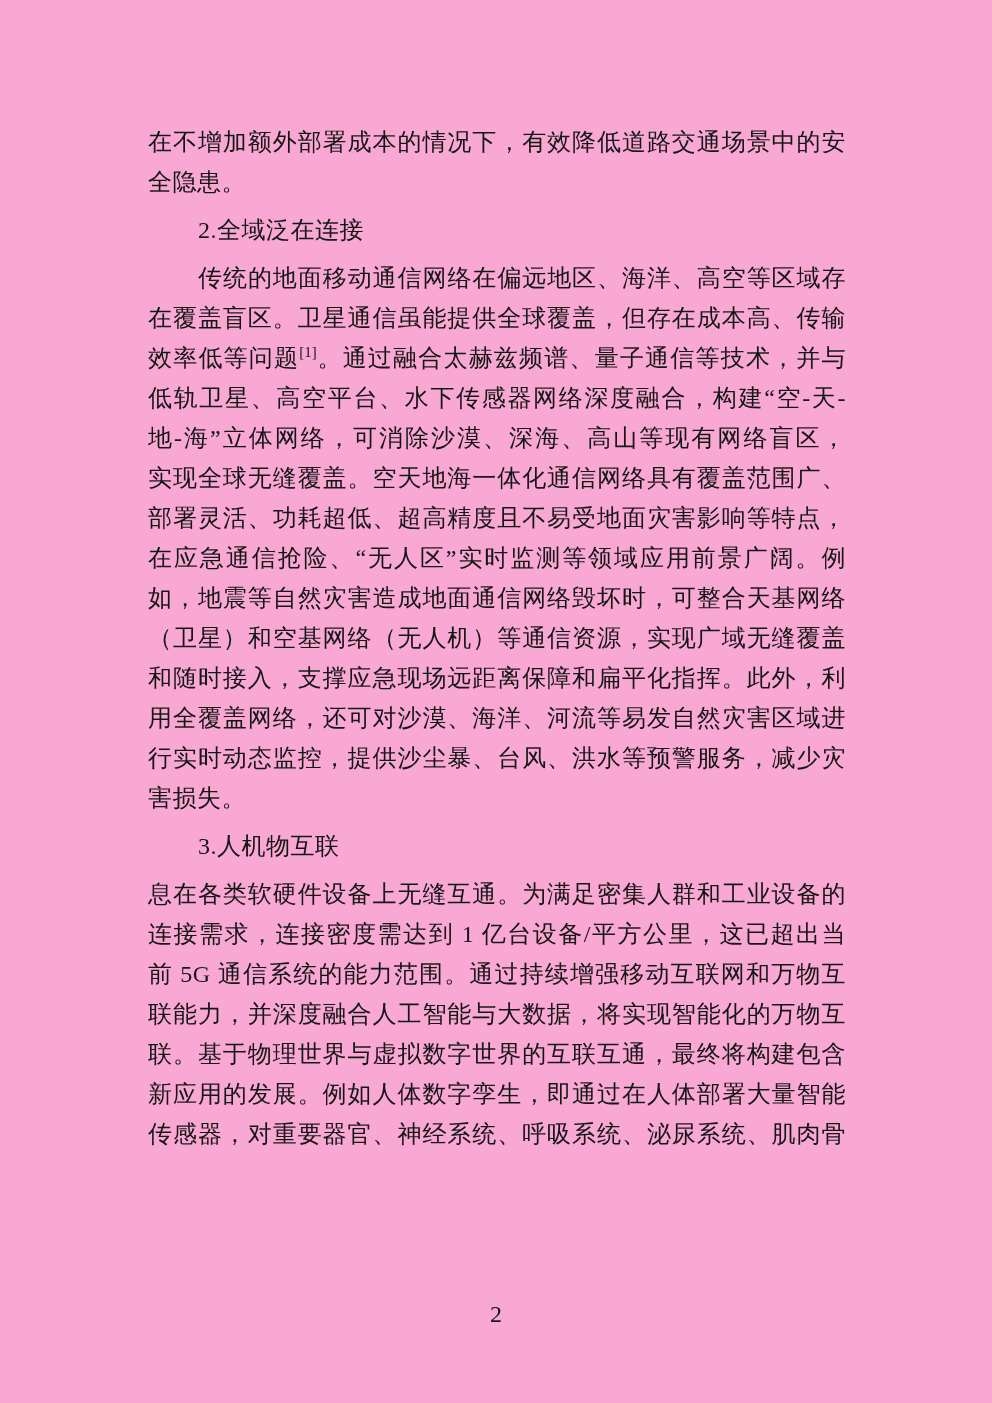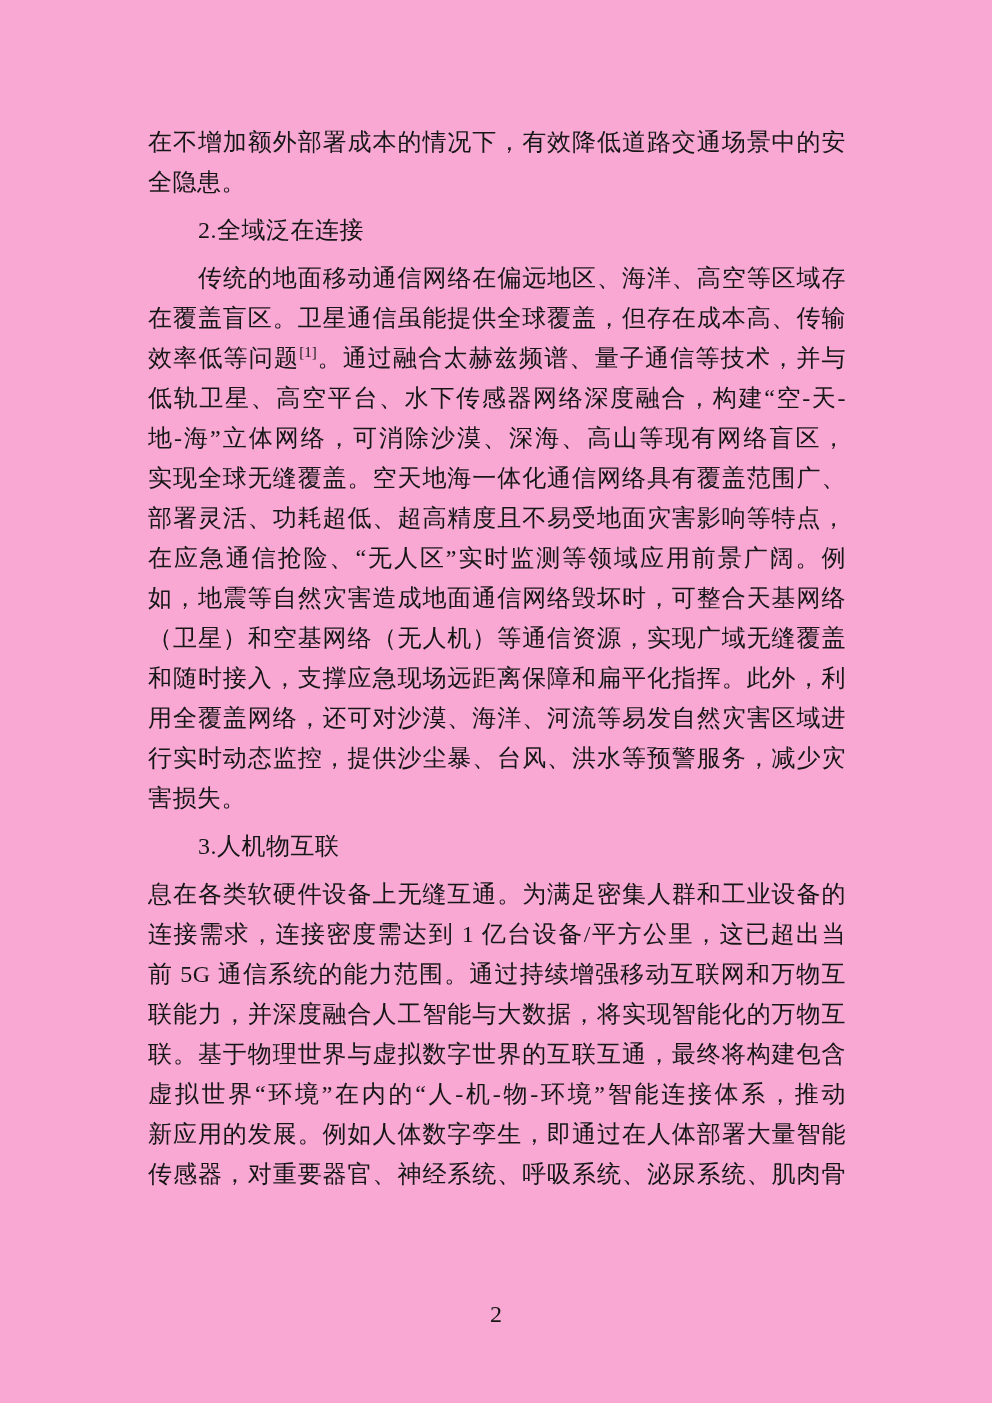--- a/index.html
+++ b/index.html
@@ -78,18 +78,17 @@
       <div class="line fill">和随时接入，支撑应急现场远距离保障和扁平化指挥。此外，利</div>
       <div class="line fill">用全覆盖网络，还可对沙漠、海洋、河流等易发自然灾害区域进</div>
       <div class="line fill">行实时动态监控，提供沙尘暴、台风、洪水等预警服务，减少灾</div>
       <div class="line">害损失。</div>
       <div class="line heading">3.人机物互联</div>
       <div class="line fill">息在各类软硬件设备上无缝互通。为满足密集人群和工业设备的</div>
       <div class="line fill">连接需求，连接密度需达到 1 亿台设备/平方公里，这已超出当</div>
       <div class="line fill">前 5G 通信系统的能力范围。通过持续增强移动互联网和万物互</div>
       <div class="line fill">联能力，并深度融合人工智能与大数据，将实现智能化的万物互</div>
       <div class="line fill">联。基于物理世界与虚拟数字世界的互联互通，最终将构建包含</div>
-      <div class="line fill">虚拟世界“环境”在内的“人-机-物-环境”智能连接体系，推动</div>
       <div class="line fill">新应用的发展。例如人体数字孪生，即通过在人体部署大量智能</div>
       <div class="line fill">传感器，对重要器官、神经系统、呼吸系统、泌尿系统、肌肉骨</div>
     </div>
   <div class="page-number">2</div>
 </div>
 
 </body></html>

